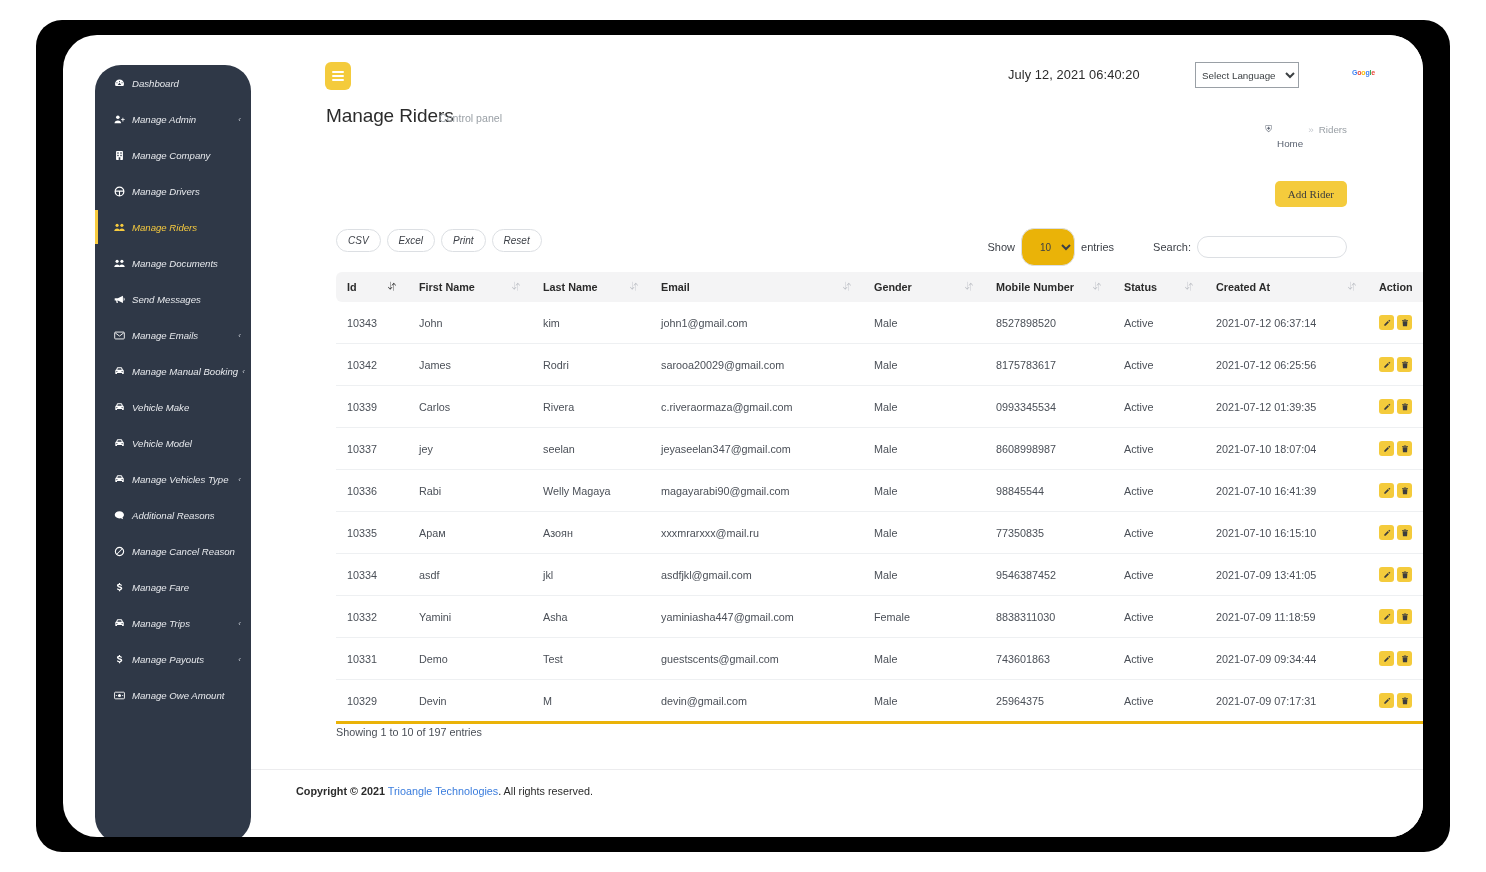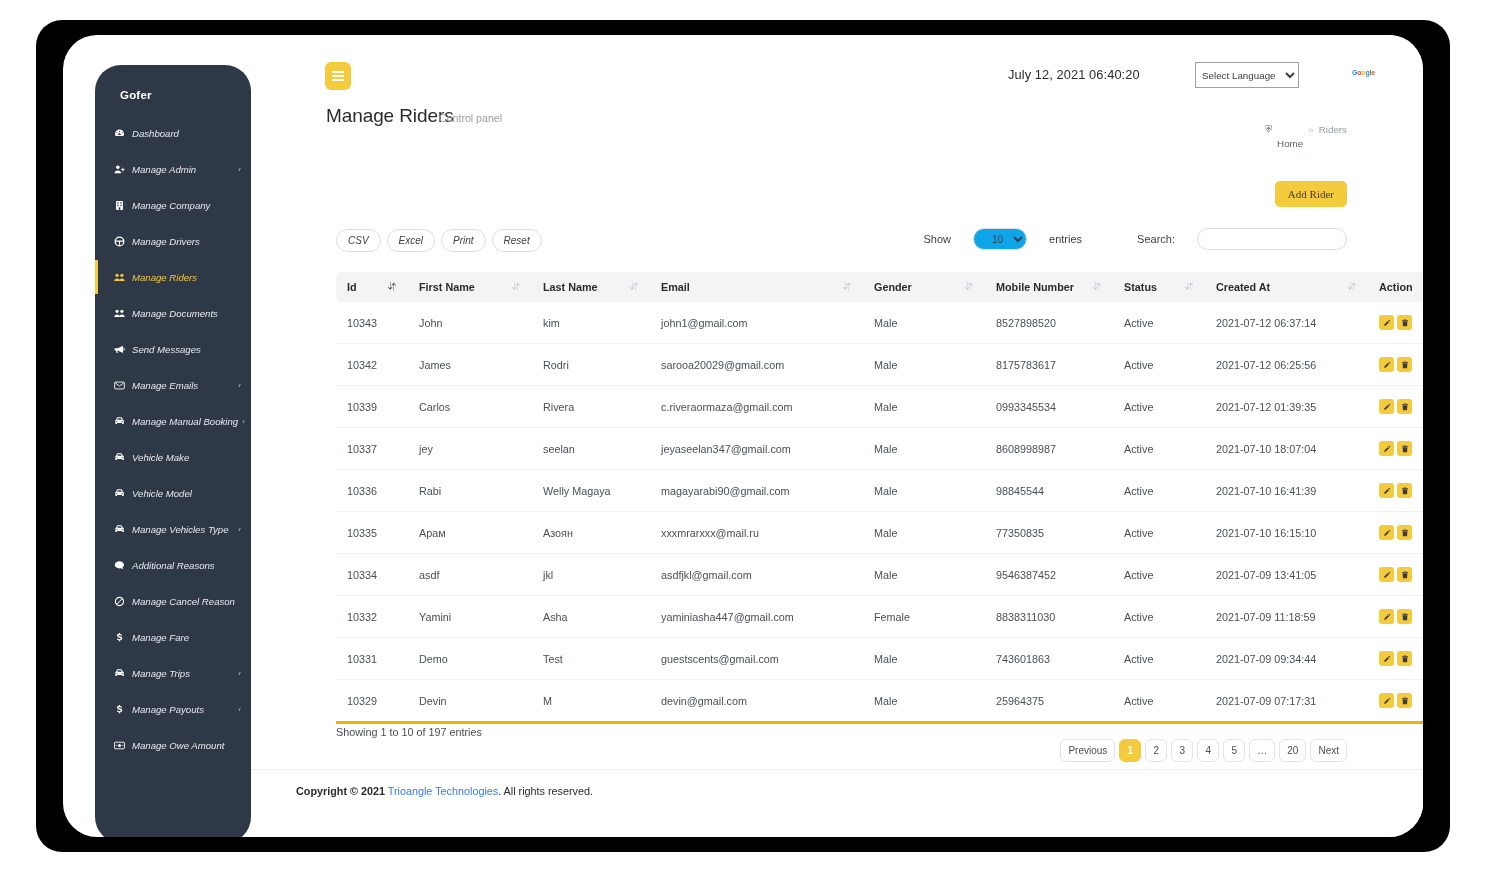--- a/index.html
+++ b/index.html
@@ -219,32 +219,32 @@
     font-style: italic;
   }
 
   #table-ctl {
     position: absolute;
     right: 76px; top: 73px;
     display: flex;
     align-items: center;
     font-size: 11px;
     color: #3b3f46;
-    gap: 22px;
+    gap: 6px;
   }
   #entries-select {
     border: 1px solid #dcdfe3;
     border-radius: 13px;
     font-family: "Liberation Sans", sans-serif;
     font-size: 10px;
     color: #3b3f46;
     padding: 3px 6px 3px 14px;
-    background: #0ea5e9;
+    background: #eab308;
     cursor: pointer;
-    height: 22px;
+    height: 38px;
   }
   #search-label { margin-left: 33px; }
   #search-input {
     border: 1px solid #dcdfe3;
     border-radius: 13px;
     height: 22px;
     width: 150px;
     padding: 0 10px;
     font-family: "Liberation Sans", sans-serif;
     font-size: 10px;
@@ -358,21 +358,20 @@
   #copyright .strong { font-weight: bold; }
   #copyright .link { color: #3b7ddd; }
 </style>
 </head>
 <body>
 
 <div id="device">
   <div id="screen">
 
     <nav id="sidebar">
-      <div class="brand">Gofer</div>
       <div id="nav-list">
           <div class="nav-item">
             <span class="ico">
               <svg width="11" height="11" viewBox="0 0 16 16" fill="currentColor">
                 <path d="M8 2a6.5 6.5 0 00-6.5 6.5c0 1.2.3 2.3.9 3.2h11.2c.6-.9.9-2 .9-3.2A6.5 6.5 0 008 2zm0 2.2a.9.9 0 110 1.8.9.9 0 010-1.8zM4.3 6.1a.85.85 0 110 1.7.85.85 0 010-1.7zm7.4 0a.85.85 0 110 1.7.85.85 0 010-1.7zM8 6.9l2.6 3.2H5.4z"></path>
               </svg>
             </span>
             <span class="lbl">Dashboard</span>
           </div>
           <div class="nav-item">
@@ -876,31 +875,20 @@
                       </svg>
                     </button>
                   </div>
                 </td>
               </tr>
             </tbody>
         </table>
 
         <div id="showing-info">Showing 1 to 10 of 197 entries</div>
 
-        <div id="pagination">
-            <button class="pg">Previous</button>
-            <button class="pg active">1</button>
-            <button class="pg">2</button>
-            <button class="pg">3</button>
-            <button class="pg">4</button>
-            <button class="pg">5</button>
-            <button class="pg">…</button>
-            <button class="pg">20</button>
-            <button class="pg">Next</button>
-          </div>
 
         <div id="footer">
           <div id="copyright">
             <span class="strong">Copyright © 2021</span>
             <span class="link">Trioangle Technologies</span><span>. All rights reserved.</span>
           </div>
         </div>
 
       </div>
     </div>

